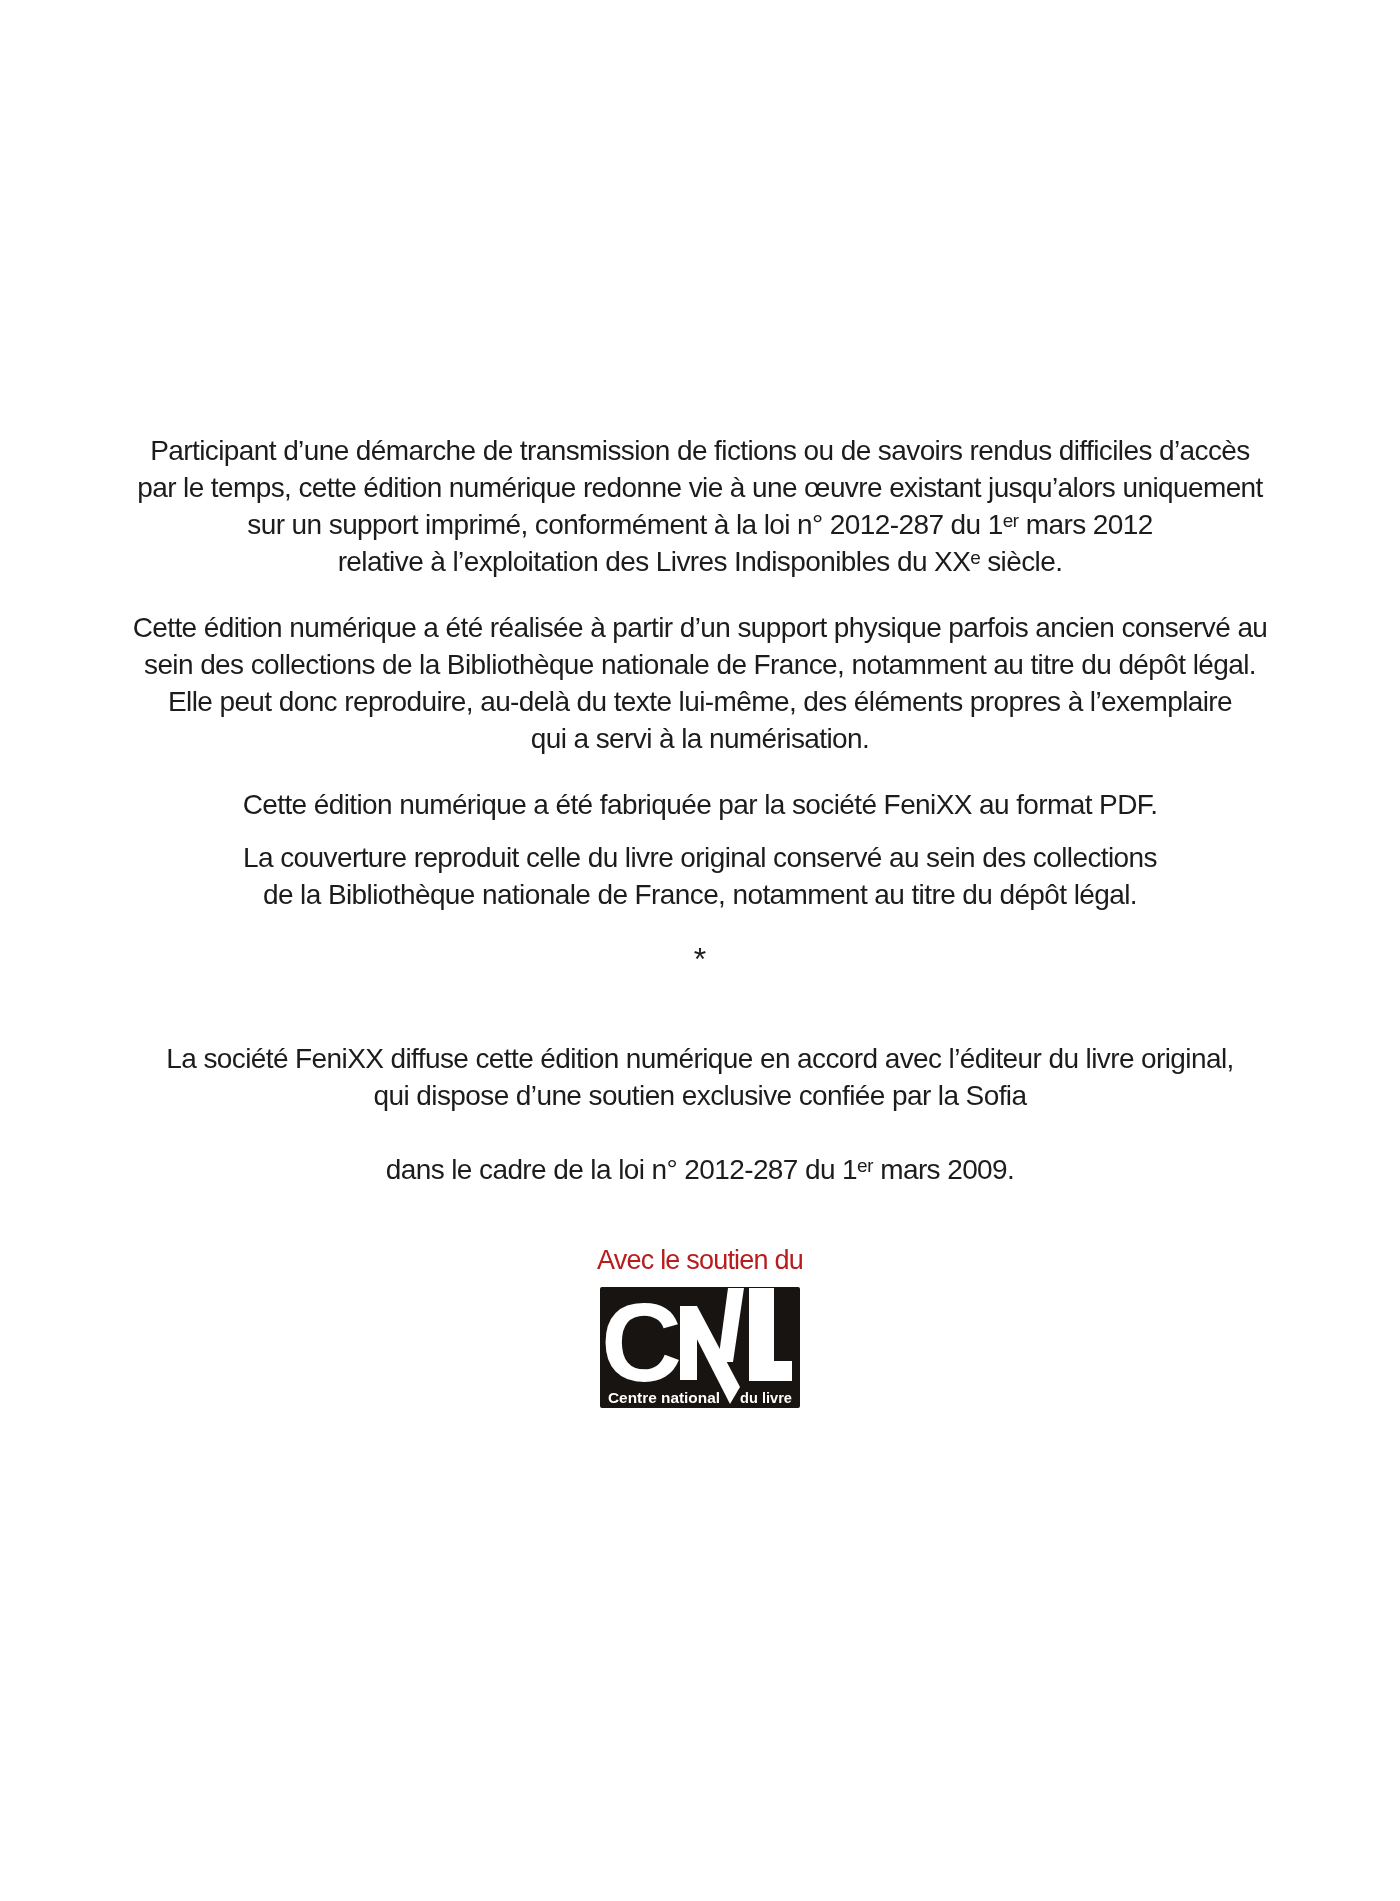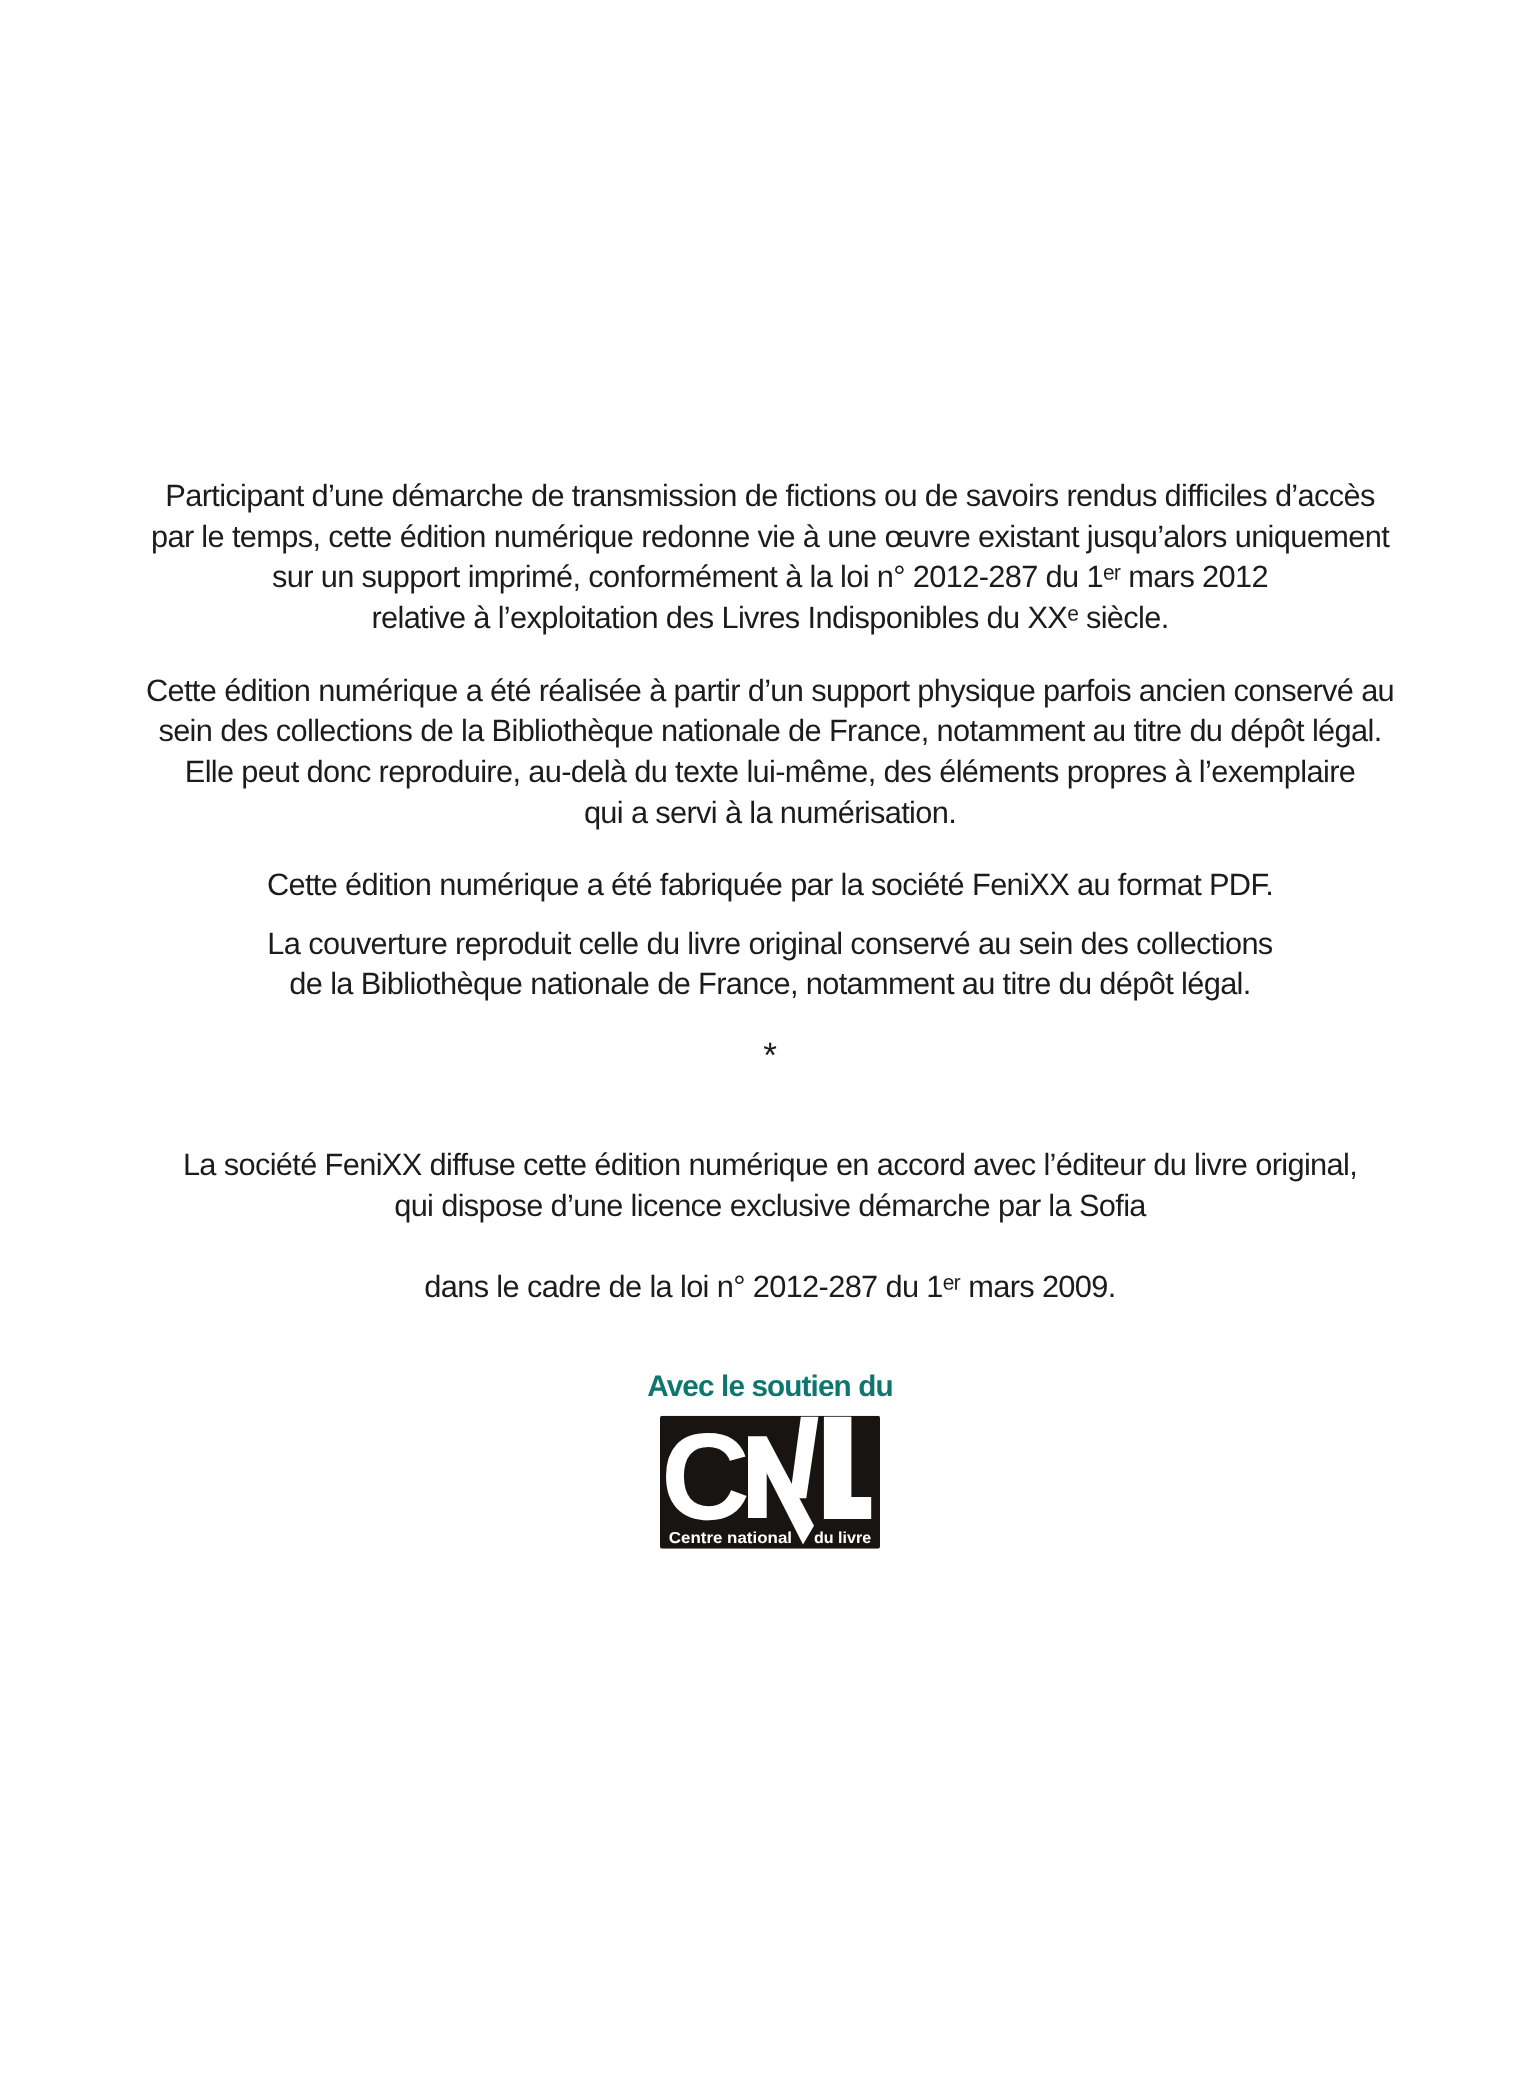--- a/index.html
+++ b/index.html
@@ -40,44 +40,44 @@
     margin-top: 28px;
     letter-spacing: 0;
   }
   .support-block {
     margin-top: 54px;
     text-align: center;
   }
   .support-caption {
     font-size: 27px;
     line-height: 36px;
-    font-weight: 700;
+    font-weight: 400;
     letter-spacing: -0.8px;
-    color: #0f766e;
+    color: #b91c1c;
   }
   .cnl-logo {
     display: inline-block;
     margin-top: 9px;
   }
   .cnl-svg-text {
     font-family: "Liberation Sans", "DejaVu Sans", sans-serif;
   }
 </style>
 </head>
 <body>
 
 <main class="page">
 
   <section class="text-block">
       <p class="copy-par"><span>Participant d’une démarche de transmission de fictions ou de savoirs rendus difficiles d’accès</span><br><span>par le temps, cette édition numérique redonne vie à une œuvre existant jusqu’alors uniquement</span><br><span>sur un support imprimé, conformément à la loi n° 2012-287 du 1ᵉʳ mars 2012</span><br><span>relative à l’exploitation des Livres Indisponibles du XXᵉ siècle.</span></p>
       <p class="copy-par"><span>Cette édition numérique a été réalisée à partir d’un support physique parfois ancien conservé au</span><br><span>sein des collections de la Bibliothèque nationale de France, notamment au titre du dépôt légal.</span><br><span>Elle peut donc reproduire, au-delà du texte lui-même, des éléments propres à l’exemplaire</span><br><span>qui a servi à la numérisation.</span></p>
       <p class="copy-par"><span>Cette édition numérique a été fabriquée par la société FeniXX au format PDF.</span></p>
       <p class="copy-par"><span>La couverture reproduit celle du livre original conservé au sein des collections</span><br><span>de la Bibliothèque nationale de France, notamment au titre du dépôt légal.</span></p>
       <p class="copy-par separator"><span>*</span></p>
-      <p class="copy-par"><span>La société FeniXX diffuse cette édition numérique en accord avec l’éditeur du livre original,</span><br><span>qui dispose d’une licence exclusive démarche par la Sofia</span><br><br><span>dans le cadre de la loi n° 2012-287 du 1ᵉʳ mars 2009.</span></p>
+      <p class="copy-par"><span>La société FeniXX diffuse cette édition numérique en accord avec l’éditeur du livre original,</span><br><span>qui dispose d’une soutien exclusive confiée par la Sofia</span><br><br><span>dans le cadre de la loi n° 2012-287 du 1ᵉʳ mars 2009.</span></p>
     </section>
 
   <section class="support-block">
     <div class="support-caption">Avec le soutien du</div>
 
     <svg class="cnl-logo" width="200" height="121" viewBox="0 0 200 121" xmlns="http://www.w3.org/2000/svg" aria-label="CNL">
       <rect x="0" y="0" width="200" height="121" rx="2" fill="#181412"></rect>
 
       <text class="cnl-svg-text" x="1" y="94" font-size="112" font-weight="bold" fill="#ffffff">C</text>
 

